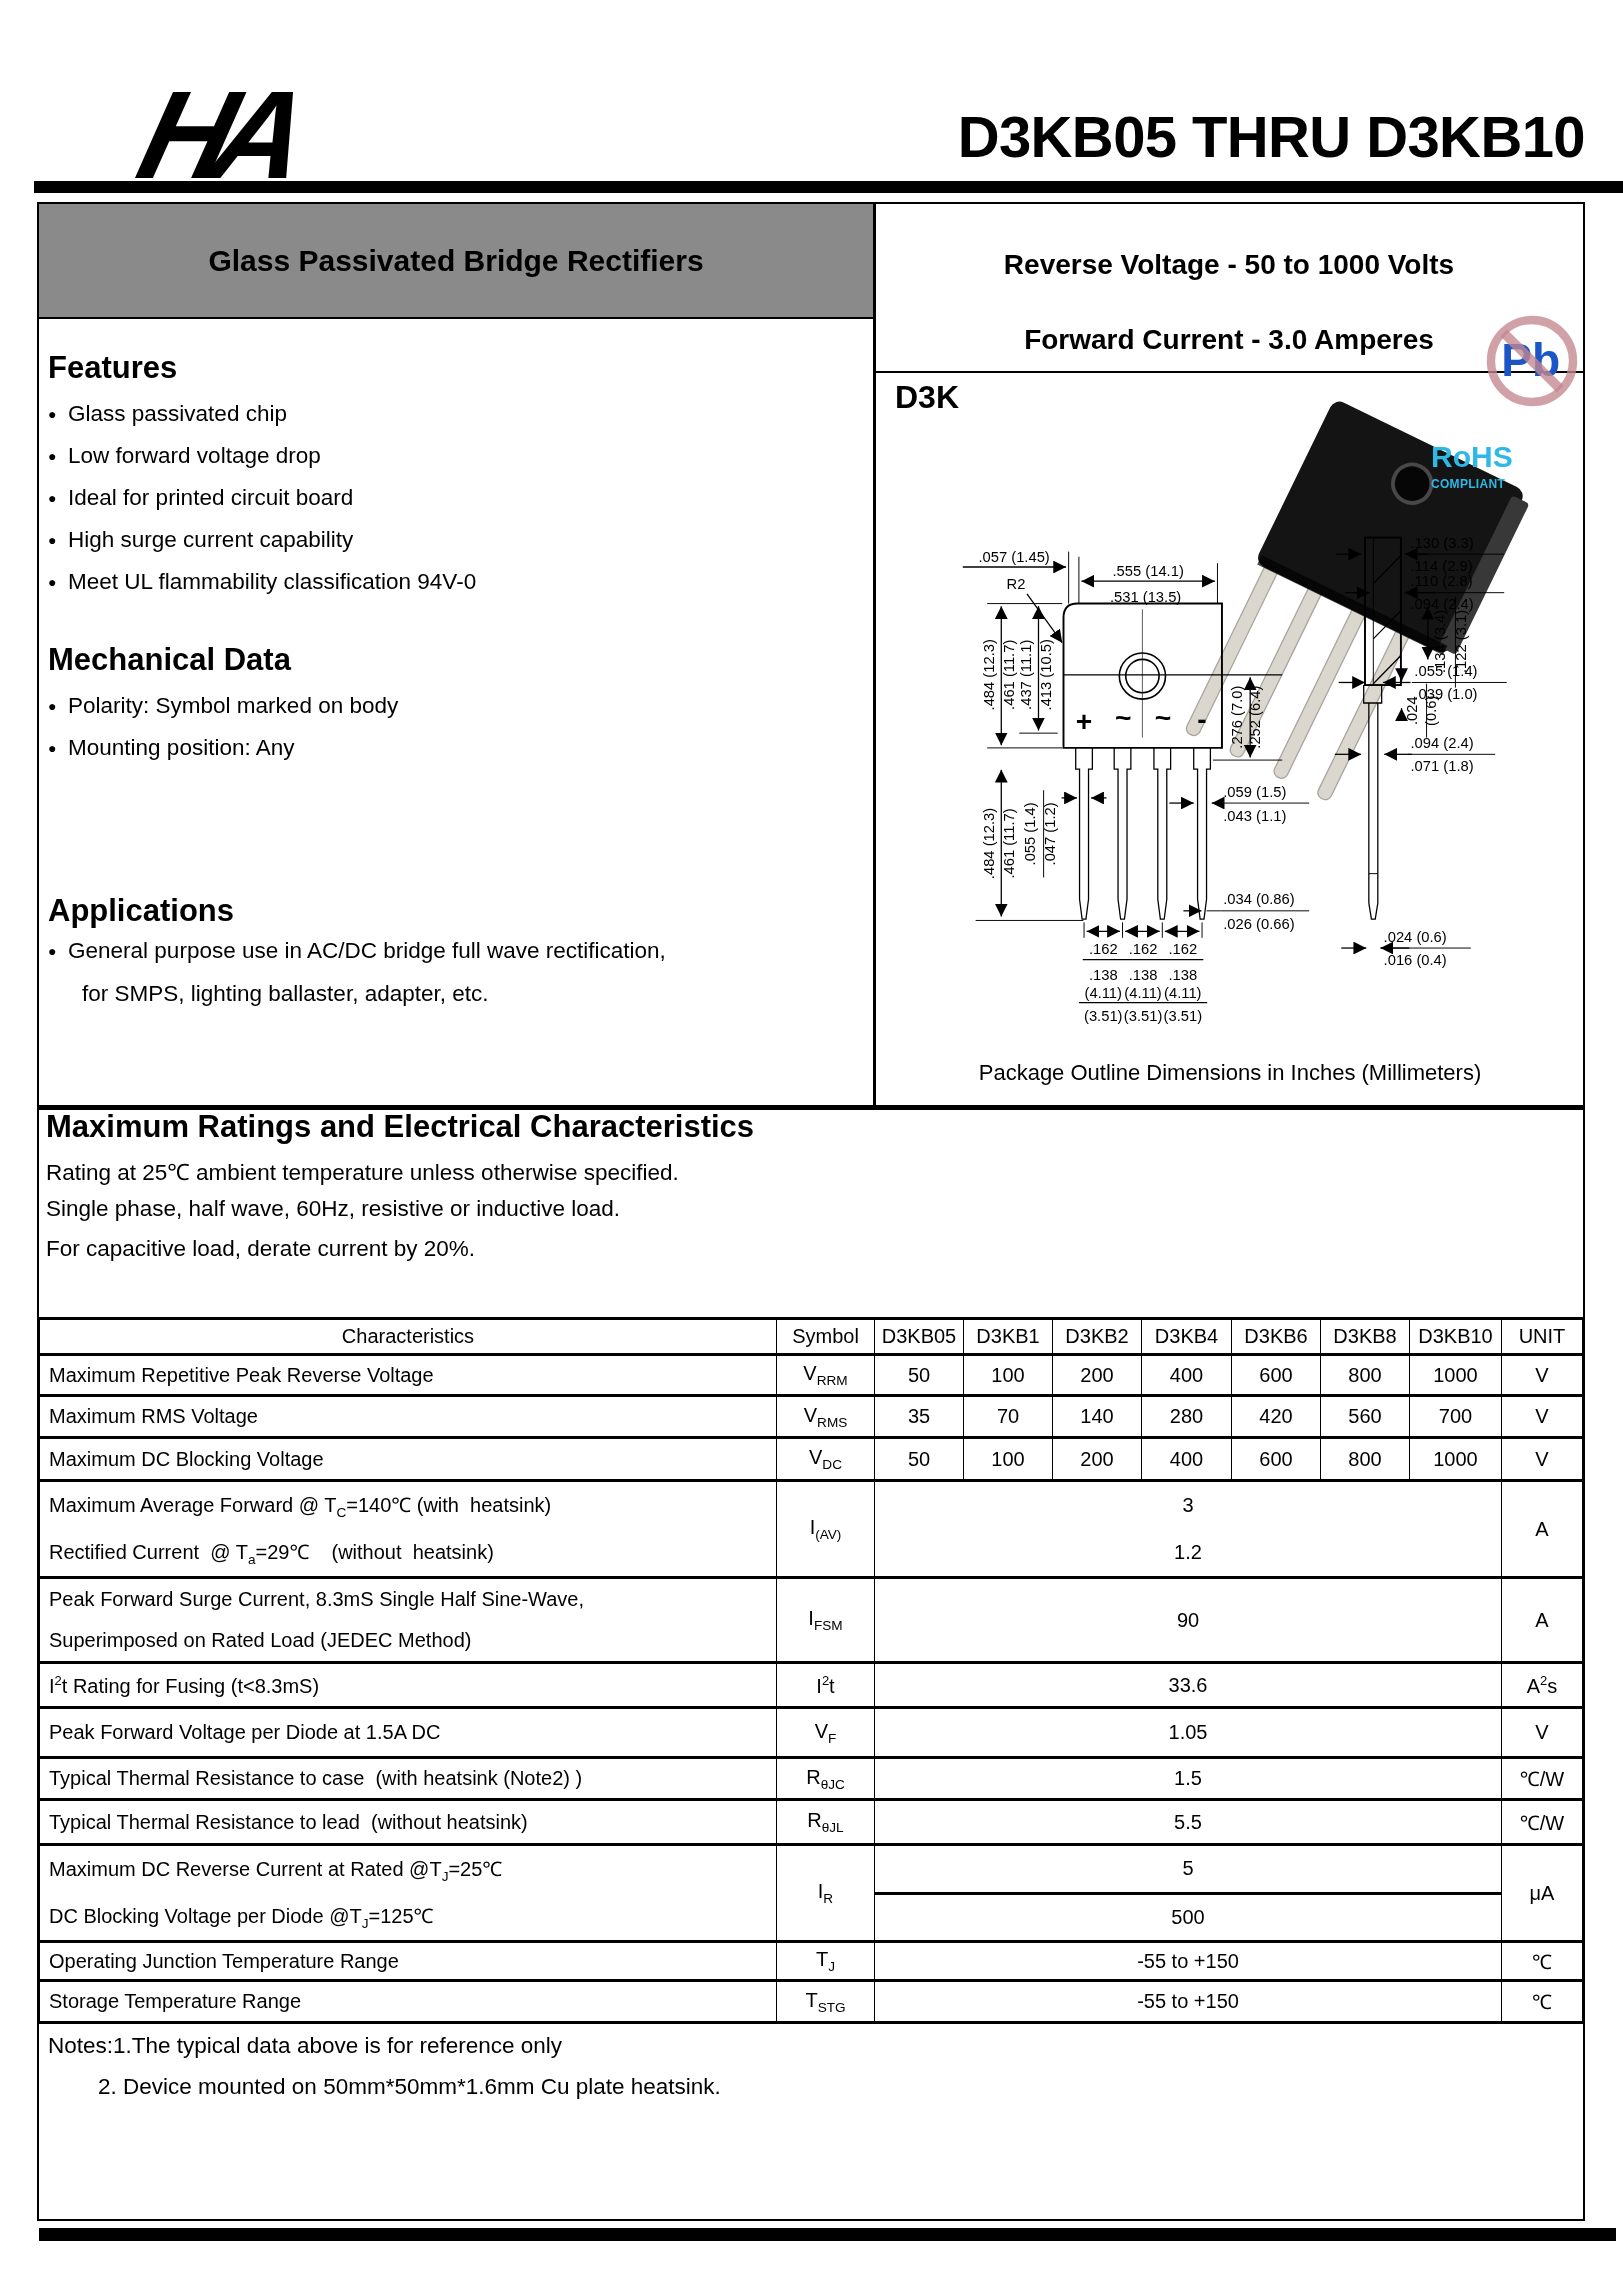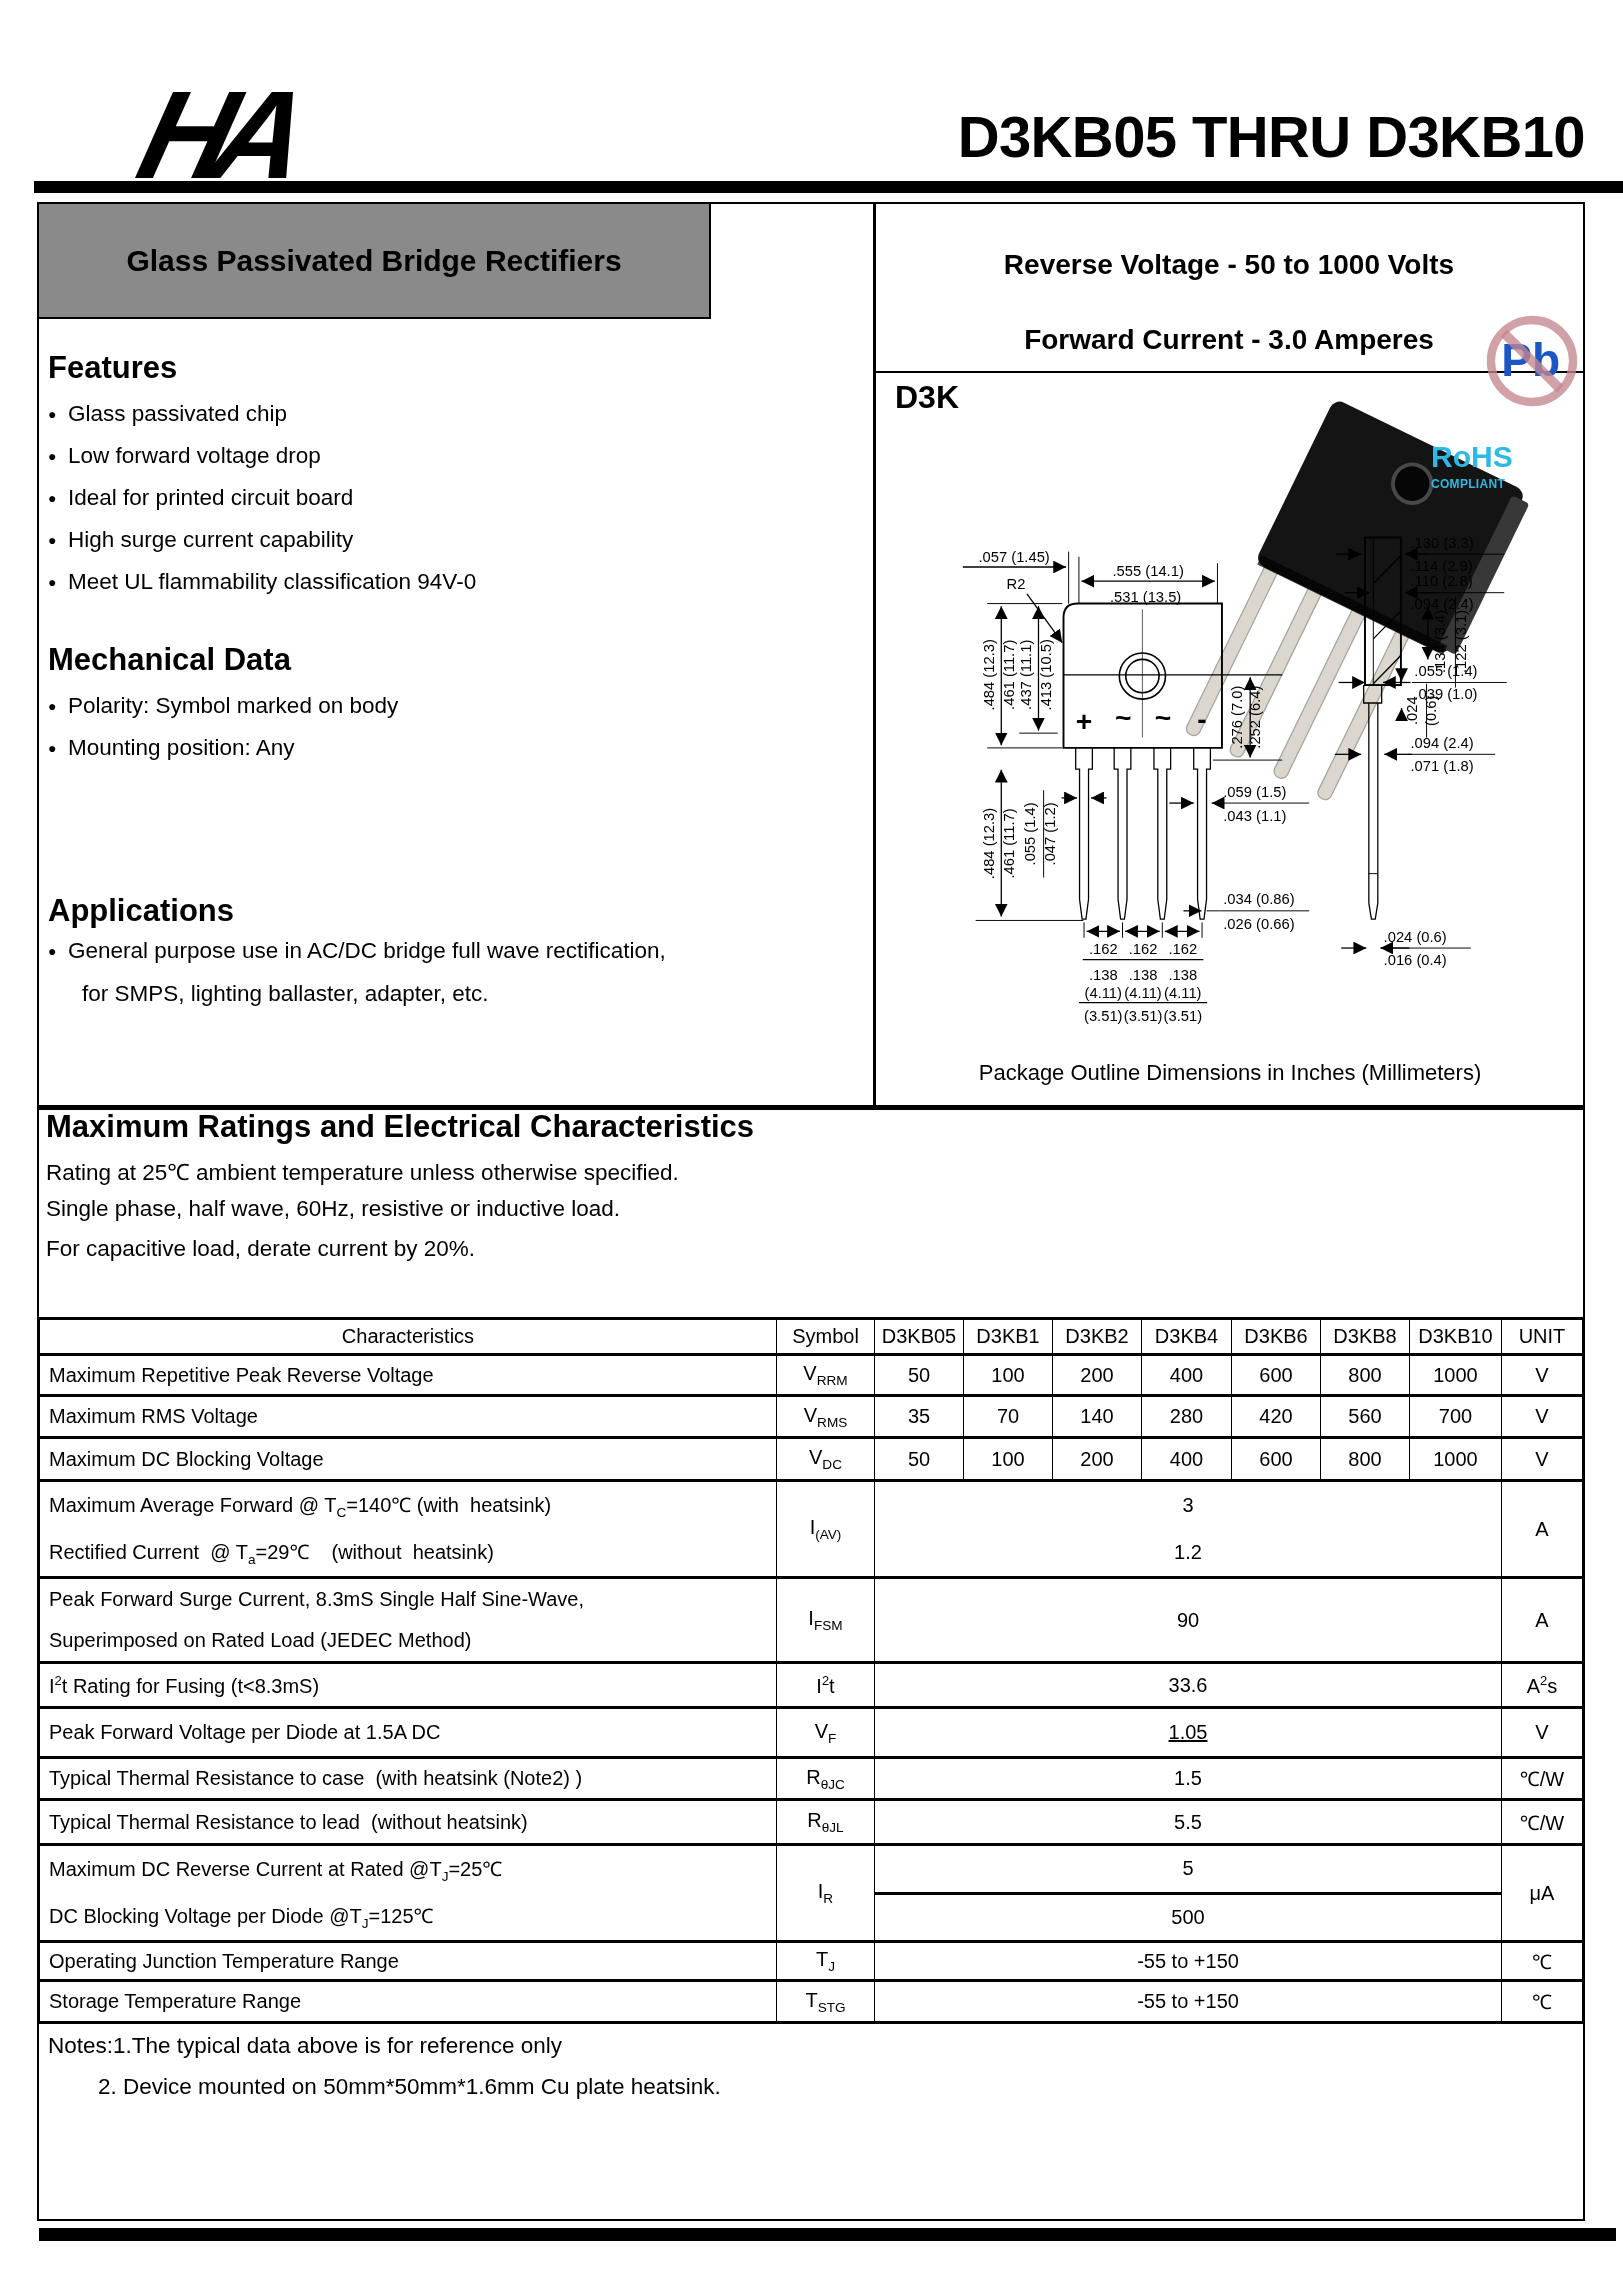--- a/index.html
+++ b/index.html
@@ -9,21 +9,21 @@
   .abs { position:absolute; }
   sub { font-size:68%; }
   sup { font-size:65%; }
 
   
   .doc-title { left:738px; top:103px; width:847px; text-align:right; font-size:58px; font-weight:bold; letter-spacing:-0.6px; }
   .topbar { left:34px; top:181px; width:1590px; height:11.6px; background:#000; }
   .bottombar { left:39px; top:2228px; width:1577px; height:13px; background:#000; }
 
   .frame { left:37px; top:202px; width:1548px; height:2019px; border:2.6px solid #000; }
-  .grey-box { left:37px; top:202px; width:674px; height:117px; background:#8a8a8a; border:2.6px solid #000;
+  .grey-box { left:37px; top:202px; width:838px; height:117px; background:#8a8a8a; border:2.6px solid #000;
               display:flex; align-items:center; justify-content:center; font-size:30px; font-weight:bold; }
   .spec-box { left:873px; top:202px; width:712px; height:171px; border-bottom:2.6px solid #000; }
   .spec-line { position:absolute; width:100%; text-align:center; font-size:28px; font-weight:bold; }
   .vdivider { left:873px; top:202px; width:2.6px; height:907px; background:#000; }
   .sepline  { left:37px;  top:1105px; width:1548px; height:5.1px; background:#000; }
 
   .rohs { left:1431px; top:440px; width:119px; color:#2eb8e6; }
   .rohs-1 { font-size:30px; font-weight:bold; }
   .rohs-2 { font-size:12px; font-weight:bold; margin-top:2.6px; letter-spacing:0.3px; }
 
@@ -390,21 +390,21 @@
           </td>
           <td>I<sup>2</sup>t</td>
           <td colspan="7" style="height: 45px;">33.6</td>
           <td>A<sup>2</sup>s</td>
         </tr>
         <tr style="height: 50px;">
           <td class="chars">
             <div>Peak Forward Voltage per Diode at 1.5A DC</div>
           </td>
           <td>V<sub>F</sub></td>
-          <td colspan="7" style="height: 50px; text-decoration: underline;">1.05</td>
+          <td colspan="7" style="height: 50px;">1.05</td>
           <td>V</td>
         </tr>
         <tr style="height: 42px;">
           <td class="chars">
             <div>Typical Thermal Resistance to case  (with heatsink (Note2) )</div>
           </td>
           <td>R<sub>θJC</sub></td>
           <td colspan="7" style="height: 42px;">1.5</td>
           <td>℃/W</td>
         </tr>

